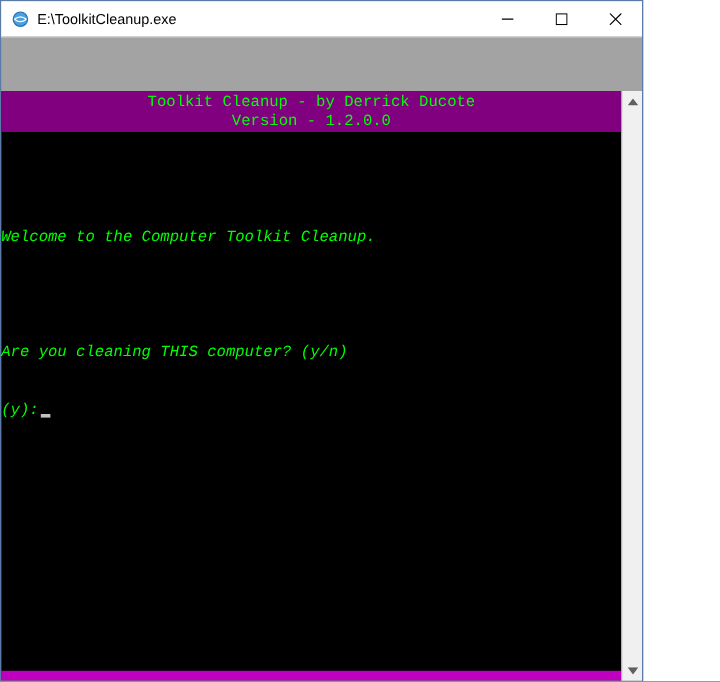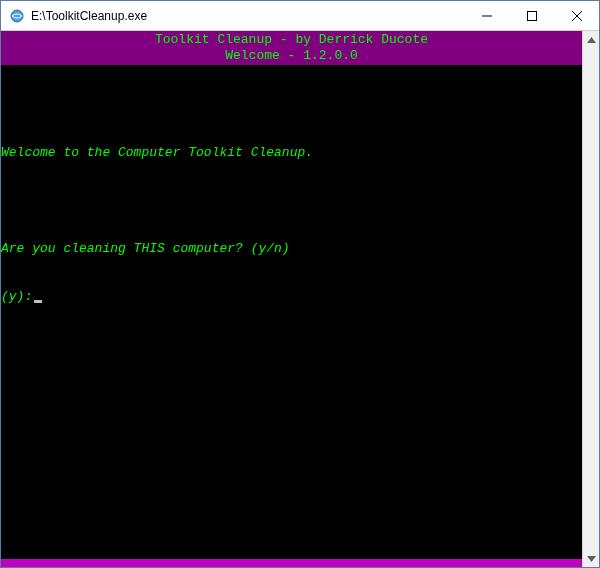--- a/index.html
+++ b/index.html
@@ -4,21 +4,21 @@
   <style>
     * { margin: 0; padding: 0; box-sizing: border-box; }
     body {
       width: 600px;
       height: 568px;
       font-family: "Segoe UI", Tahoma, sans-serif;
       background: #fff;
       overflow: hidden;
     }
     .window {
-      width: 600px;
+      width: 536px;
       height: 568px;
       border: 1px solid #5a7aa8;
       display: flex;
       flex-direction: column;
       background: #a3a3a3;
     }
     .titlebar {
       height: 30px;
       background: #fff;
       display: flex;
@@ -52,20 +52,21 @@
       justify-content: center;
       font-size: 12px;
       color: #000;
       cursor: pointer;
     }
     .tb-btn svg { display: block; }
     .content {
       flex: 1;
       display: flex;
       background: #fff;
+      margin-top: 45px;
     }
     .terminal {
       flex: 1;
       background: #000;
       display: flex;
       flex-direction: column;
       font-family: "Consolas", "Courier New", monospace;
       font-size: 13px;
       line-height: 16px;
     }
@@ -152,21 +153,21 @@
             <path d="M0 0 L10 10 M10 0 L0 10" stroke="#000" stroke-width="1"></path>
           </svg>
       </div>
     </div>
   </div>
 
   <div class="content">
     <div class="terminal">
       <div class="banner">
         <div class="banner-line">Toolkit Cleanup - by Derrick Ducote</div>
-        <div class="banner-line">Welcome - 1.2.0.0</div>
+        <div class="banner-line">Version - 1.2.0.0</div>
       </div>
       <div class="term-body">
         <div class="blank"></div>
         <div class="term-line">Welcome to the Computer Toolkit Cleanup.</div>
         <div class="blank"></div>
         <div class="term-line">Are you cleaning THIS computer? (y/n)</div>
         <div class="term-line prompt-line">
           <span>(y):</span><span class="cursor"></span>
         </div>
       </div>

